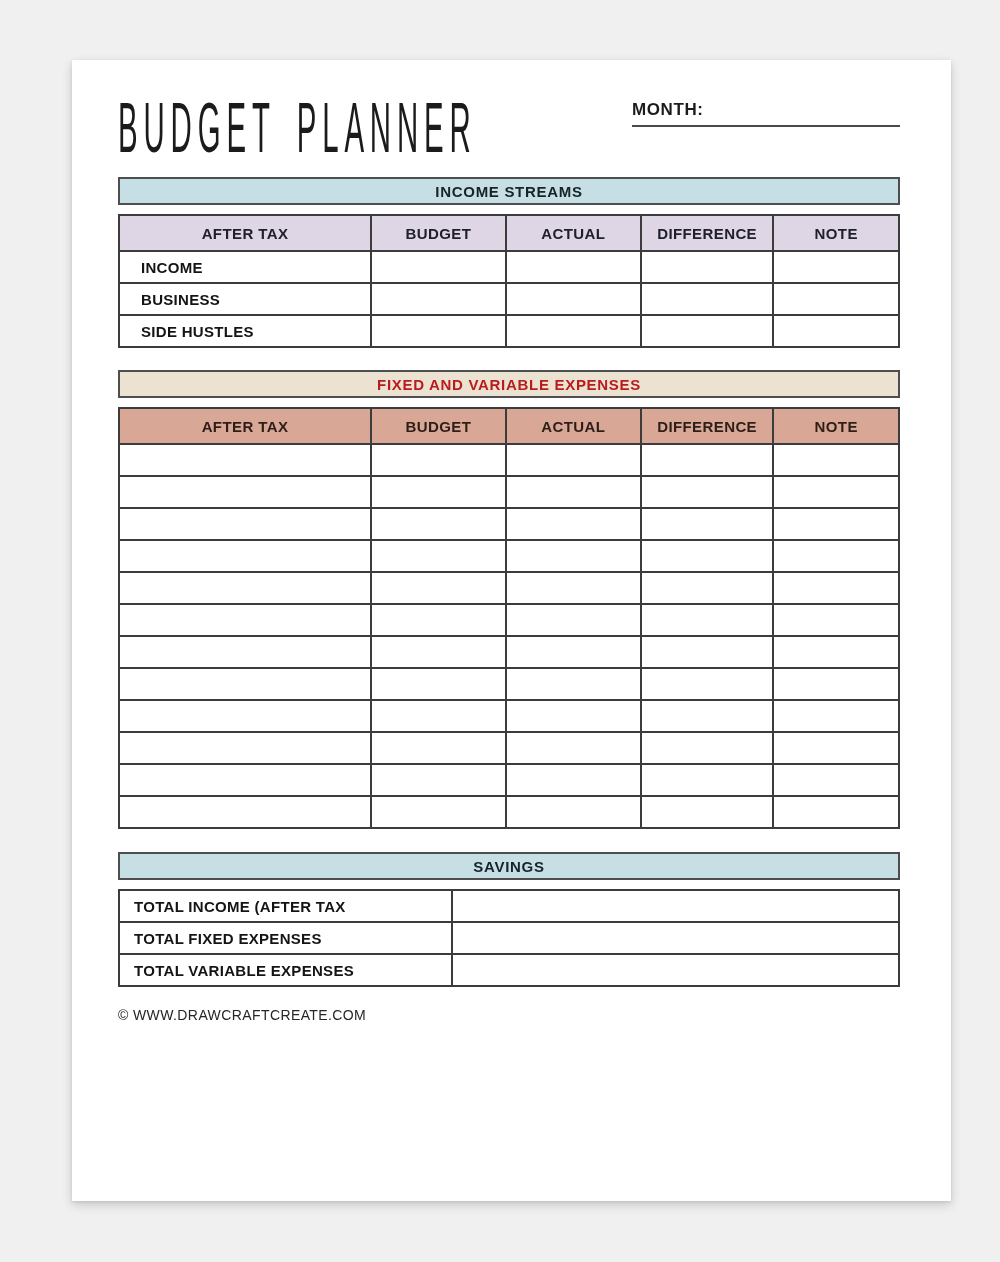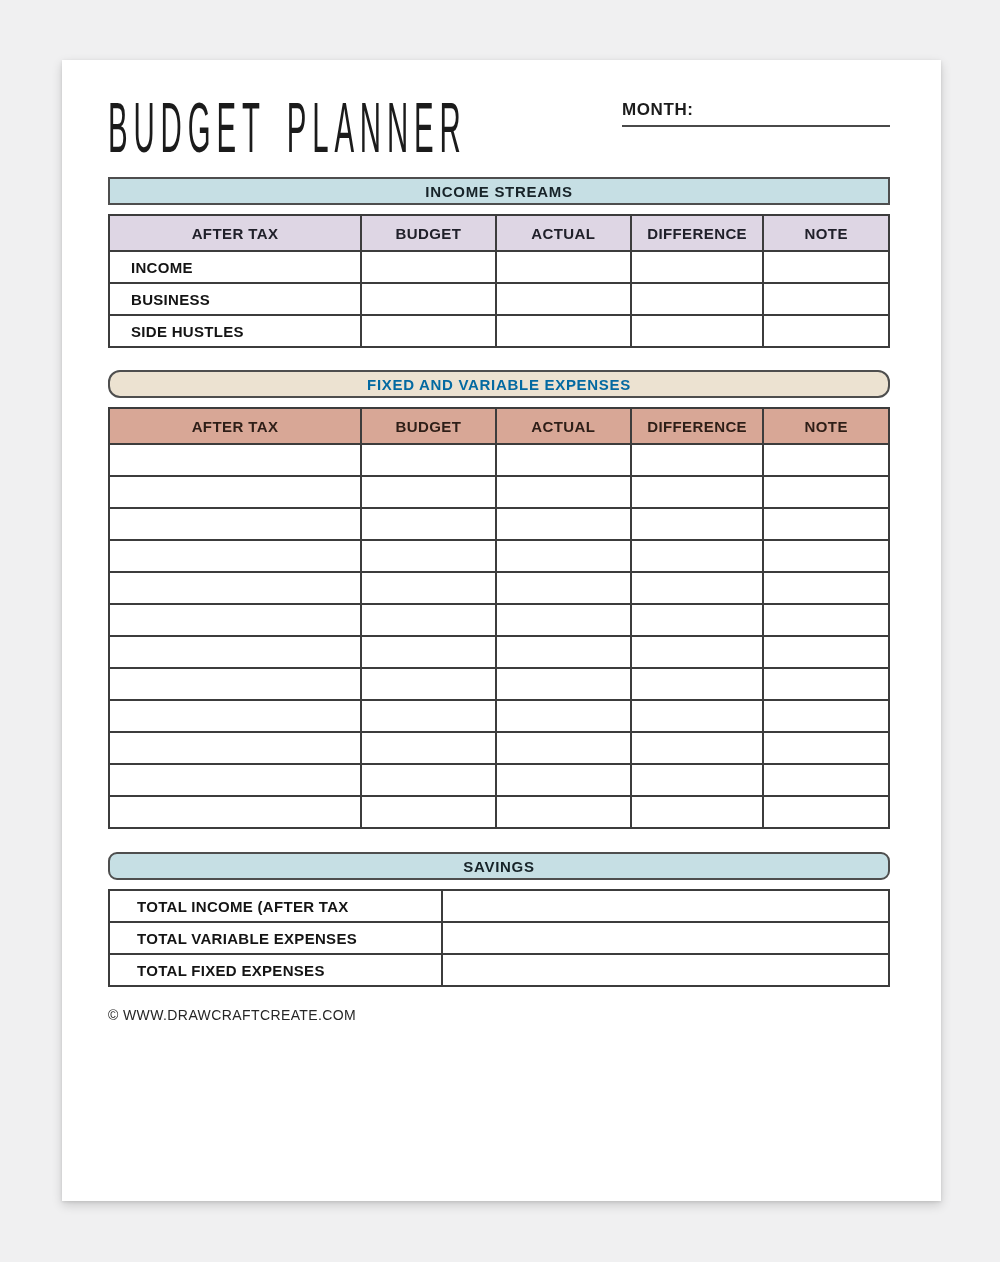--- a/index.html
+++ b/index.html
@@ -4,21 +4,21 @@
 <style>
   * { box-sizing: border-box; }
   html,body { margin:0; padding:0; }
   body {
     width:1000px; height:1262px;
     background:#f0f0f1;
     font-family:"Liberation Sans", sans-serif;
     position:relative;
   }
   .page {
-    position:absolute; left:62px; top:60px;
+    position:absolute; left:72px; top:60px;
     width:879px; height:1141px;
     background:#ffffff;
     box-shadow:0 4px 10px rgba(0,0,0,0.16), 0 1px 3px rgba(0,0,0,0.10);
     padding:0 51px 0 46px;
   }
 
   
   .header {
     margin-top:40px; height:56px;
     display:flex; justify-content:space-between; align-items:flex-start;
@@ -40,23 +40,23 @@
   .month-line { margin-top:5px; border-bottom:2.5px solid #4a4a4a; width:100%; height:1px; }
 
   
   .band {
     height:28px; margin-top:21px; margin-bottom:9px;
     border:2px solid #4e4e4e;
     display:flex; align-items:center; justify-content:center;
     font-size:15px; font-weight:700; letter-spacing:0.7px; color:#172328;
   }
   .band-blue  { background:#c6dfe4; }
-  .band-beige { background:#ece2d1; color:#0369a1;border-radius:12px; }
+  .band-beige { background:#ece2d1; color:#b91c1c; }
   .band-expenses { margin-top:22px; }
-  .band-savings  { margin-top:23px;border-radius:9px; }
+  .band-savings  { margin-top:23px; }
 
   
   table {
     width:100%; border-collapse:collapse; table-layout:fixed;
     border:2px solid #c4b5fd;
   }
   th, td { border:2px solid #3c3c3c; padding:0; }
   th {
     height:36px; font-size:15px; font-weight:700;
     letter-spacing:0.4px; color:#20202a; text-align:center;
@@ -64,21 +64,21 @@
   .income-table th  { background:#ded6e4; }
   .expense-table th { background:#d8a796; color:#2e1e17; }
   td { height:32px; background:#ffffff; }
   td.row-label {
     text-align:left; padding-left:21px;
     font-size:15px; font-weight:600; letter-spacing:0.3px; color:#141414;
   }
 
   
   .savings-table td.slabel {
-    text-align:left; padding-left:27px;
+    text-align:left; padding-left:14px;
     font-size:15px; font-weight:600; letter-spacing:0.3px; color:#141414;
   }
   .savings-table td.no-right { border-right:none; }
   .savings-table td.total-cell {
     border-left:none; text-align:center;
     font-size:15px; font-weight:700; letter-spacing:0.4px; color:#141414;
   }
 
   
   .footer {
@@ -256,25 +256,25 @@
       <col style="width:32.3%">
         <col style="width:10.4%">
         <col style="width:57.3%">
     </colgroup>
     <tbody>
       <tr>
         <td colspan="2" class="slabel">TOTAL INCOME (AFTER TAX</td>
         <td></td>
       </tr>
       <tr>
+        <td colspan="2" class="slabel">TOTAL FIXED EXPENSES</td>
+        <td></td>
+      </tr>
+      <tr>
         <td colspan="2" class="slabel">TOTAL VARIABLE EXPENSES</td>
-        <td></td>
-      </tr>
-      <tr>
-        <td colspan="2" class="slabel">TOTAL FIXED EXPENSES</td>
         <td></td>
       </tr>
     </tbody>
   </table>
 
   <div class="footer">© WWW.DRAWCRAFTCREATE.COM</div>
 
 </div>
 
 </body></html>

